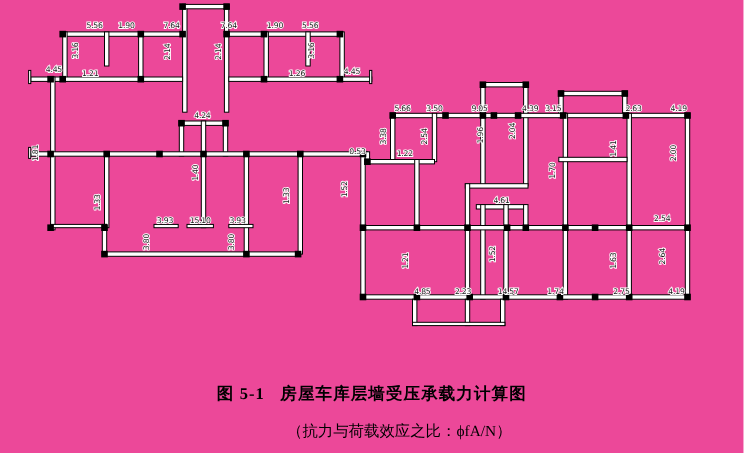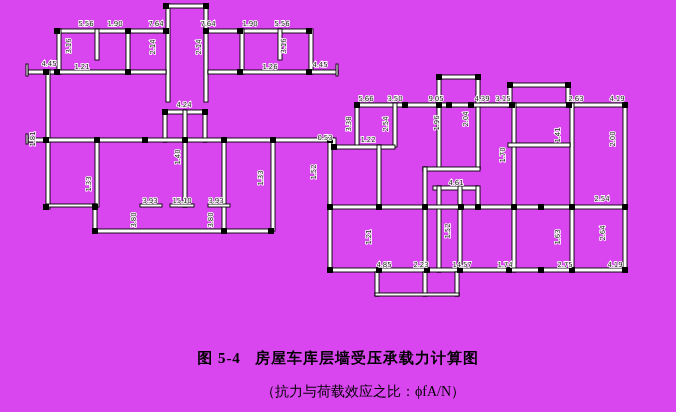--- a/index.html
+++ b/index.html
@@ -1,19 +1,19 @@
 <!DOCTYPE html>
 <html><head>
 <meta charset="utf-8">
 <style>
   html,body{margin:0;padding:0;background:#ffffff;}
   .page{
     position:relative;
     width:676px;height:412px;
-    background:#d946ef;
+    background:#ec4899;
     font-family:"Liberation Serif",serif;
     overflow:hidden;
   }
   svg.plan{position:absolute;left:0;top:0;}
   .wall{fill:#ffffff;stroke:#000000;stroke-width:0.9;}
   .col{fill:#000000;}
   .dim{
     font-family:"DejaVu Sans",sans-serif;
     font-size:7px;
     letter-spacing:-0.2px;
@@ -202,18 +202,18 @@
       <text x="503" y="155" class="dim" transform="rotate(-90 503 155)">1.70</text>
       <text x="558" y="135" class="dim" transform="rotate(-90 558 135)">1.41</text>
       <text x="613" y="139" class="dim" transform="rotate(-90 613 139)">2.00</text>
       <text x="448" y="231" class="dim" transform="rotate(-90 448 231)">1.52</text>
       <text x="369" y="237" class="dim" transform="rotate(-90 369 237)">1.21</text>
       <text x="558" y="237" class="dim" transform="rotate(-90 558 237)">1.63</text>
       <text x="603" y="233" class="dim" transform="rotate(-90 603 233)">2.64</text>
     </svg>
 
   <div class="caption line1">
-    <span class="cap-label">图 5-4</span><span>房屋车库层墙受压承载力计算图</span>
+    <span class="cap-label">图 5-1</span><span>房屋车库层墙受压承载力计算图</span>
   </div>
 
   <div class="caption line2">（抗力与荷载效应之比：ϕfA/N）</div>
 
 </div>
 
 </body></html>

